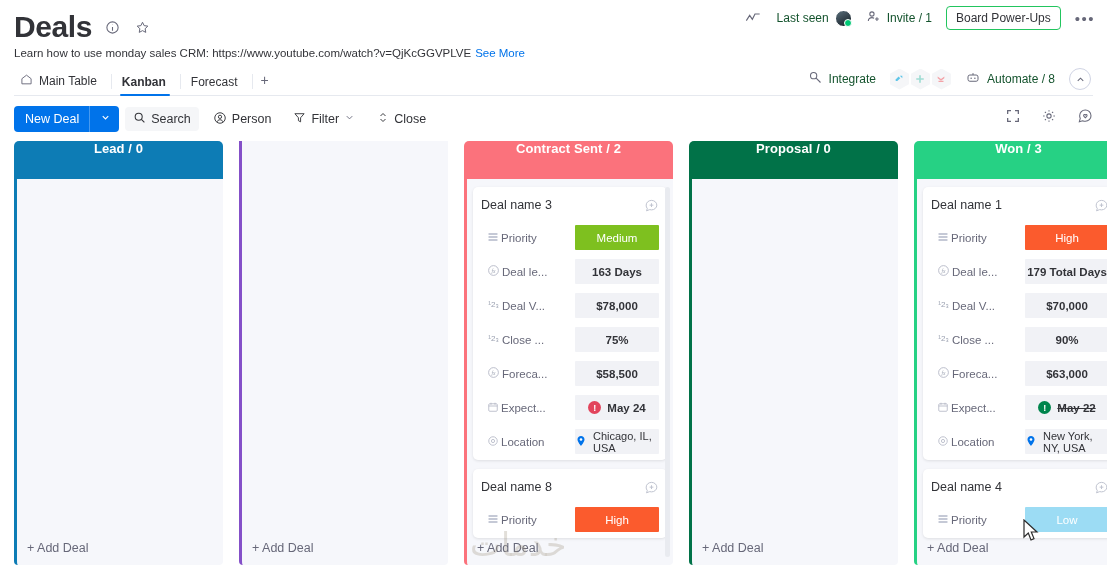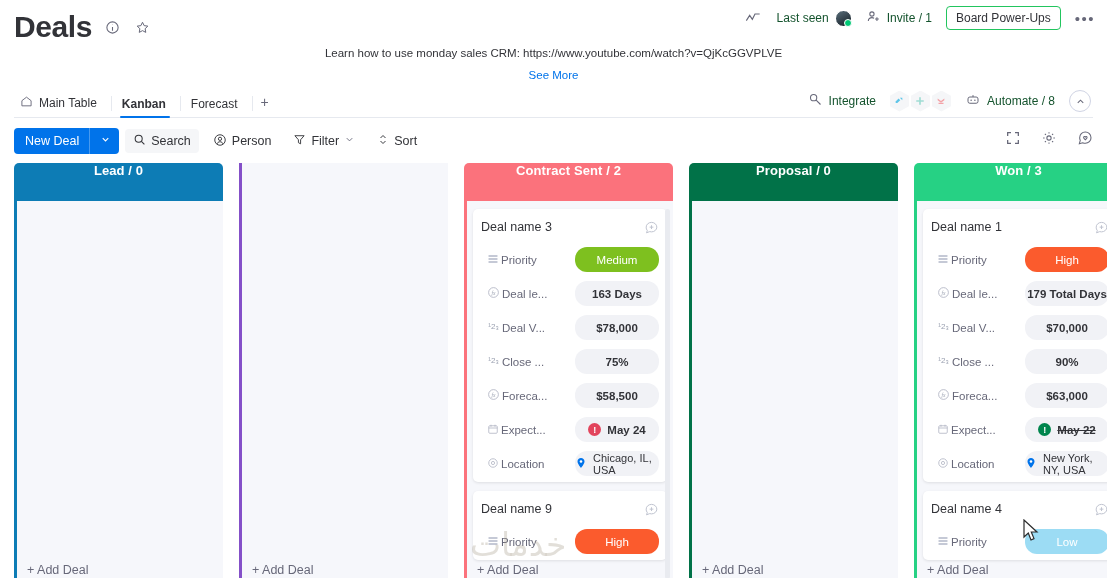--- a/index.html
+++ b/index.html
@@ -20,23 +20,22 @@
     color: #323338; line-height: 1;
   }
   .icon-btn {
     width: 20px; height: 20px; display: flex; align-items: center;
     justify-content: center; color: #676879; cursor: pointer;
   }
   .icon-btn svg { display: block; }
 
   .desc-row {
     font-size: 11.5px; color: #323338; margin-top: 1px;
-    display: flex; align-items: center; gap: 10px;
+    display: flex; align-items: flex-end; gap: 4px;
     white-space: nowrap;
-    flex-direction: column;
   }
   .see-more { color: #0073ea; cursor: pointer; font-size: 11.5px; }
 
   
   .header-right {
     position: absolute; right: 12px; top: 6px;
     display: flex; align-items: center; gap: 14px;
     font-size: 12px; color: #323338;
   }
   .hr-item { display: flex; align-items: center; gap: 6px; cursor: pointer; color: #14532d; }
@@ -151,21 +150,21 @@
     display: flex; align-items: center; gap: 6px;
     height: 25px; margin-top: 9px;
   }
   .row-label {
     display: flex; align-items: center; gap: 2px;
     width: 82px; flex: none; font-size: 11.5px; color: #676879;
     overflow: hidden; white-space: nowrap; margin-left: 6px;
   }
   .row-label .lbl { overflow:hidden; text-overflow:ellipsis; }
   .row-val {
-    flex: 1; height: 25px; border-radius: 12px; background: #f1f2f6;
+    flex: 1; height: 25px; border-radius: 1px; background: #f1f2f6;
     display: flex; align-items: center; justify-content: center; gap: 6px;
     font-size: 11.5px; color: #323338; font-weight: 600;
   }
   .row-val.status { color: #fff; font-weight: 400; font-size: 11.5px; }
   .row-val .strike { text-decoration: line-through; text-decoration-thickness: 1px;}
   .dot-ic { width: 13px; height: 13px; border-radius: 50%;
     display: flex; align-items: center; justify-content: center;
     font-size: 9px; color: #fff; font-weight: 700; flex:none; }
   .pin { flex:none; }
   .loc-text{ font-weight:400; font-size:11px; }
@@ -344,21 +343,21 @@
     </span>
   </div>
 
   <div class="tb-btn">
     <span>
       <svg width="12" height="13" viewBox="0 0 24 24" fill="none" stroke="#323338" stroke-width="1.9">
         <path d="M7 9l5-5 5 5"></path>
           <path d="M7 15l5 5 5-5"></path>
       </svg>
     </span>
-    <span>Sort</span>
+    <span>Close</span>
   </div>
 
   <div class="toolbar-right">
     <span class="icon-btn">
       <svg width="16" height="16" viewBox="0 0 24 24" fill="none" stroke="currentColor" stroke-width="1.9">
         <path d="M4 9V4h5M20 9V4h-5M4 15v5h5M20 15v5h-5"></path>
       </svg>
     </span>
     <span class="icon-btn">
       <svg width="16" height="16" viewBox="0 0 24 24" fill="none" stroke="currentColor" stroke-width="1.6">
@@ -488,21 +487,21 @@
               <span class="pin"><svg width="12" height="14" viewBox="0 0 24 24">
                   <path d="M12 2.2c-3.9 0-7 3-7 6.8 0 5 7 12.8 7 12.8s7-7.8 7-12.8c0-3.8-3.1-6.8-7-6.8z" fill="#0073ea"></path>
                   <circle cx="12" cy="9" r="2.6" fill="#fff"></circle>
                 </svg></span>
               <span class="loc-text">Chicago, IL, USA</span>
             </div>
           </div>
         </div>
         <div class="card">
           <div class="card-title-row">
-            <div class="card-title">Deal name 9</div>
+            <div class="card-title">Deal name 8</div>
             <div class="bubble">
               <svg width="15" height="15" viewBox="0 0 24 24" fill="none" stroke="#c0c4d0" stroke-width="1.6">
                 <path d="M20.5 11.4c0 4.2-3.8 7.6-8.5 7.6-1 0-2-.15-2.9-.45L4 20.5l1.3-3.6A7.3 7.3 0 0 1 3.5 11.4C3.5 7.2 7.3 3.8 12 3.8s8.5 3.4 8.5 7.6z"></path>
                 <path d="M12 8.4v6M9 11.4h6"></path>
               </svg>
             </div>
           </div>
           <div class="card-row">
             <div class="row-label">
               <span><svg width="12" height="12" viewBox="0 0 24 24">

